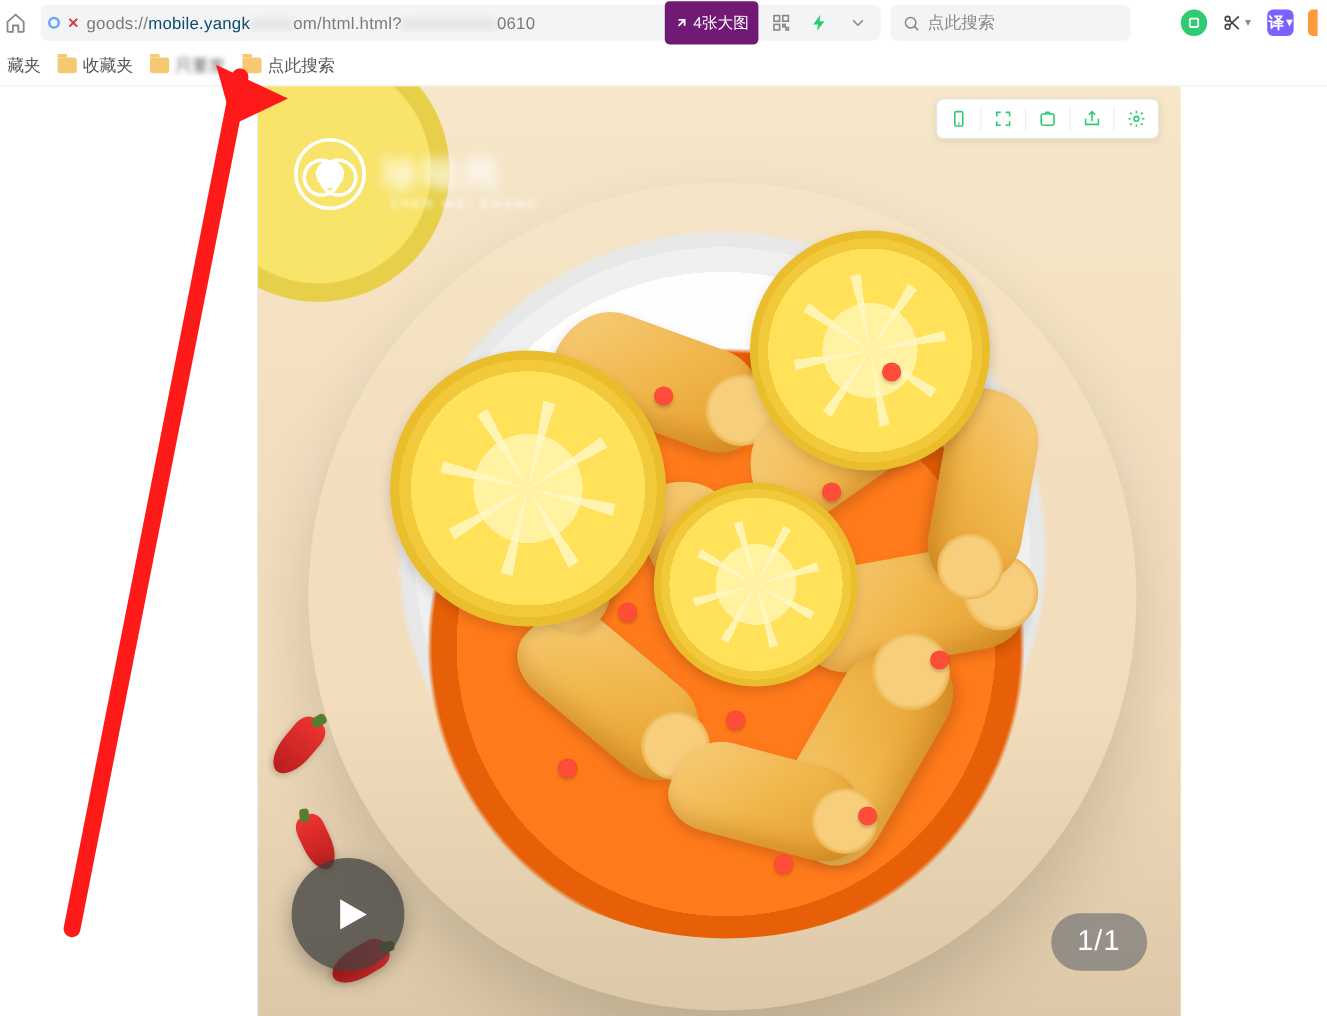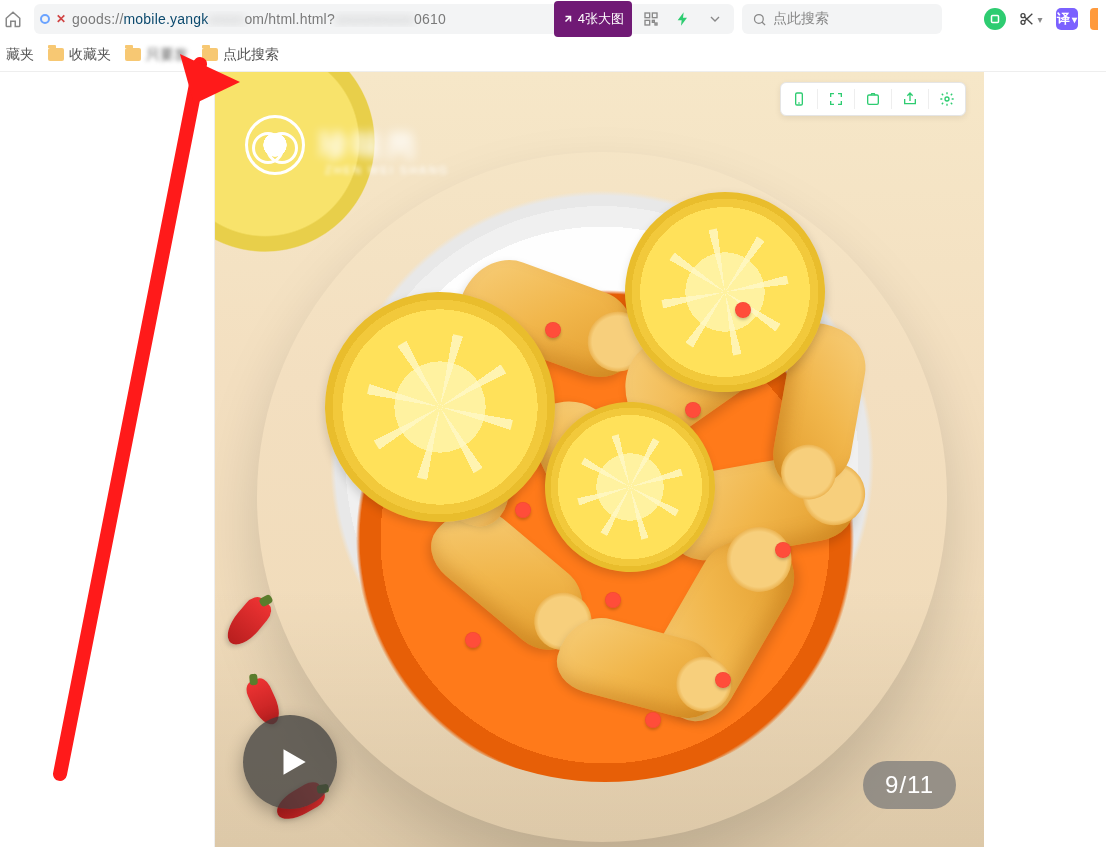--- a/index.html
+++ b/index.html
@@ -316,21 +316,21 @@
       <div class="brand-sub">ZHEN WEI SHANG</div>
     </div>
 
     <div class="play-btn">
       <svg viewBox="0 0 24 24">
           <path d="M6 4l14 8-14 8z"></path>
         </svg>
     </div>
 
     <div class="img-counter">
-      <span>9/11</span>
+      <span>1/1</span>
     </div>
 
     <div class="dev-toolbar">
       <div class="tb">
           <svg viewBox="0 0 24 24" fill="none" stroke-width="2">
             <rect x="7" y="3" width="10" height="18" rx="2"></rect>
             <line x1="11" y1="18" x2="13" y2="18"></line>
           </svg>
         </div>
       <div class="sep"></div>

